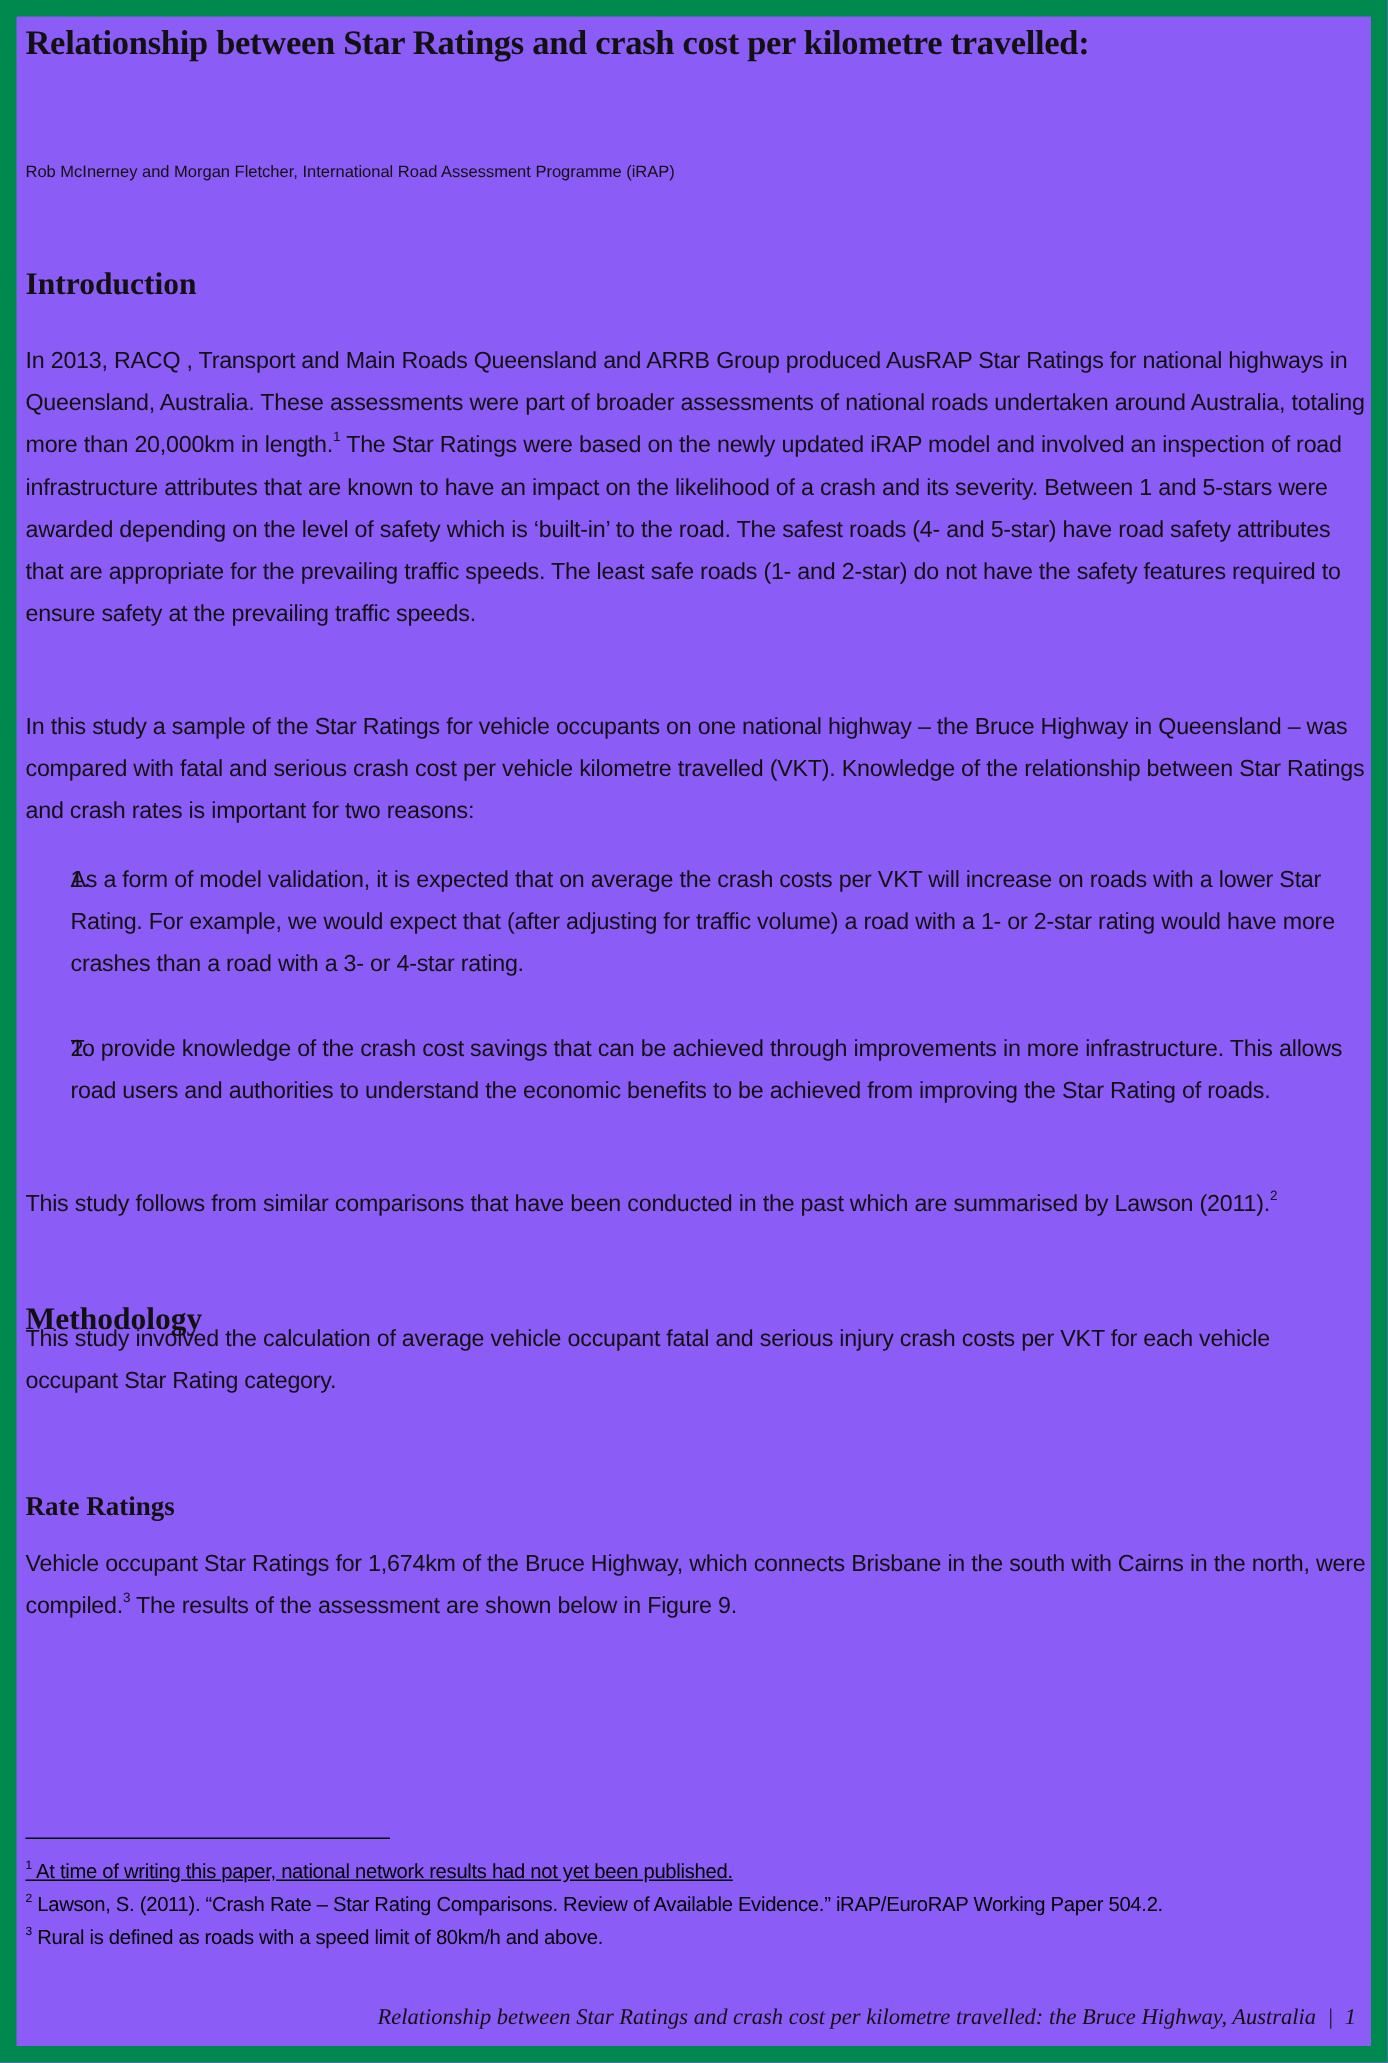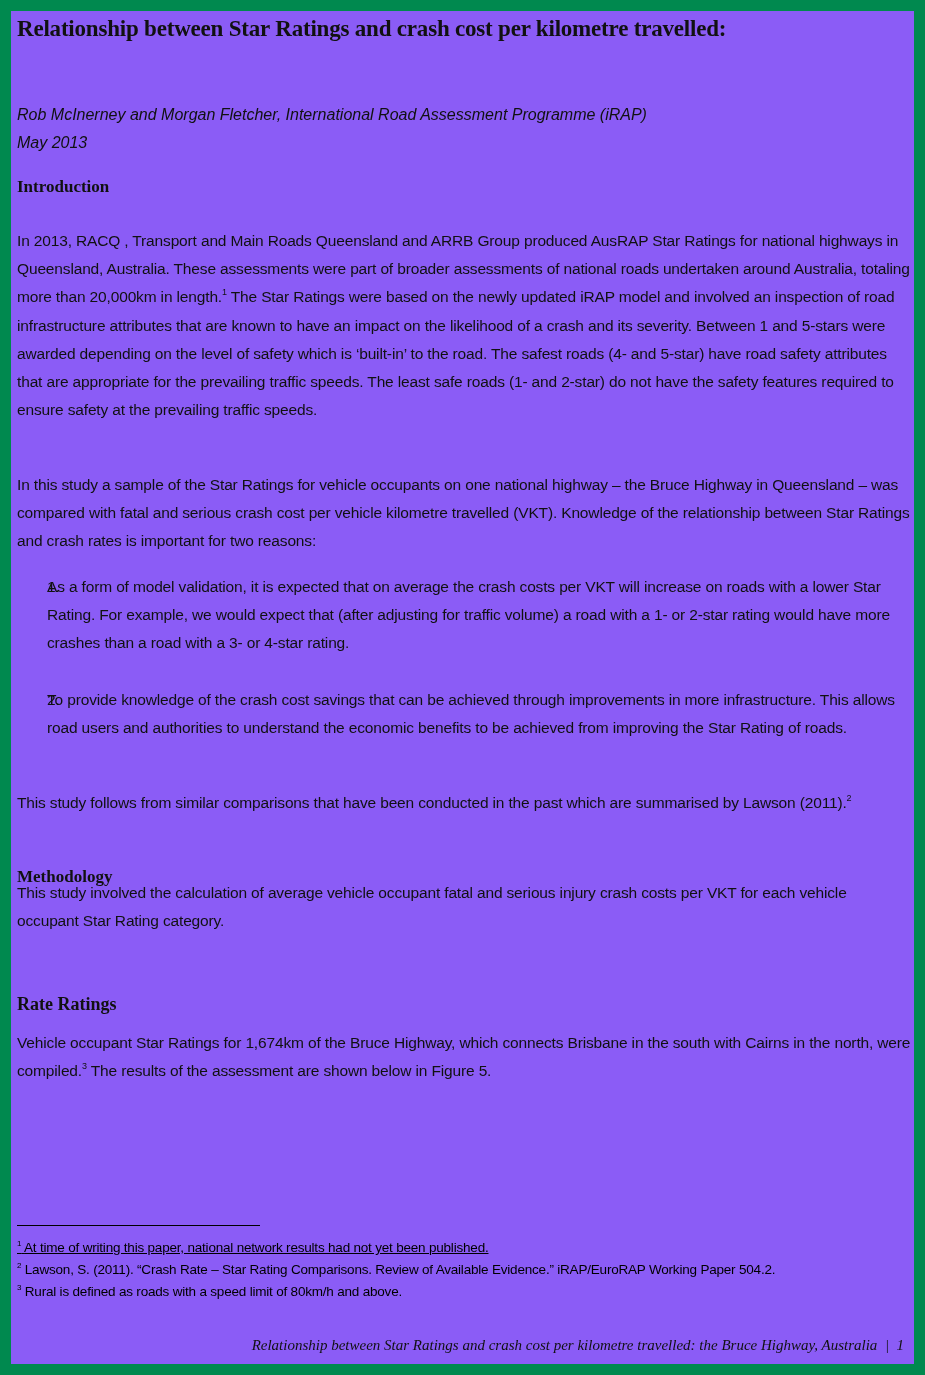--- a/index.html
+++ b/index.html
@@ -1,21 +1,21 @@
 <!DOCTYPE html>
 <html><head>
 <meta charset="utf-8">
 <style>
   html, body { margin:0; padding:0; }
   body { width:925px; height:1375px; background:#00894f; position:relative; overflow:hidden; }
   .page { position:absolute; left:11px; top:11px; width:903px; height:1353px; background:#8b5cf6; }
   .content { position:absolute; left:6px; top:0; right:10px; font-family:"Liberation Sans", sans-serif; color:#111; }
   .title { font-family:"Liberation Serif", serif; font-weight:bold; font-size:23px; line-height:32px; margin:0; position:absolute; top:2px; left:0; letter-spacing:-0.2px; }
-  .authors { position:absolute; top:90px; left:0; font-size:16px; line-height:28px;font-style:italic; }
-  h2 { font-family:"Liberation Serif", serif; font-weight:bold; font-size:17px; margin:0; position:absolute; left:0; }
+  .authors { position:absolute; top:90px; left:0; font-size:11px; line-height:28px; }
+  h2 { font-family:"Liberation Serif", serif; font-weight:bold; font-size:21px; margin:0; position:absolute; left:0; }
   h3 { font-family:"Liberation Serif", serif; font-weight:bold; font-size:18px; margin:0; position:absolute; left:0; }
   p { margin:0; position:absolute; left:0; width:895px; font-size:15.5px; line-height:28.2px; letter-spacing:-0.15px; }
   sup { font-size:9px; vertical-align:7px; line-height:0; }
   .li { position:absolute; left:30px; width:862px; font-size:15.5px; line-height:28.2px; letter-spacing:-0.15px; }
   .li .num { position:absolute; left:0; }
   .li .txt { display:block; }
   .fn-rule { position:absolute; left:6px; top:1214px; width:243px; border-top:1px solid #000; }
   .fn { position:absolute; left:6px; font-size:13.5px; line-height:22px; letter-spacing:-0.2px; font-family:"Liberation Sans", sans-serif; }
   .fn sup { font-size:8px; vertical-align:6px; }
   .footer { position:absolute; right:10px; top:1326px; font-family:"Liberation Serif", serif; font-style:italic; font-size:15px; color:#111; }
@@ -23,21 +23,20 @@
 </head>
 <body>
 
 <div class="page">
   <div class="content">
     <h1 class="title">
       <span>Relationship between Star Ratings and crash cost per kilometre travelled:</span><br>
     </h1>
     <div class="authors">
       <div>Rob McInerney and Morgan Fletcher, International Road Assessment Programme (iRAP)</div>
-      <div>May 2013</div>
     </div>
 
     <h2 style="top:166px;">Introduction</h2>
 
     <p style="top:216px;"><span>In 2013, RACQ , Transport and Main Roads Queensland and ARRB Group produced AusRAP Star Ratings for national highways in Queensland, Australia. These assessments were part of broader assessments of national roads undertaken around Australia, totaling more than 20,000km in length.</span><sup>1</sup><span> The Star Ratings were based on the newly updated iRAP model and involved an inspection of road infrastructure attributes that are known to have an impact on the likelihood of a crash and its severity. Between 1 and 5-stars were awarded depending on the level of safety which is ‘built-in’ to the road. The safest roads (4- and 5-star) have road safety attributes that are appropriate for the prevailing traffic speeds. The least safe roads (1- and 2-star) do not have the safety features required to ensure safety at the prevailing traffic speeds.</span></p>
 
     <p style="top:460px;">In this study a sample of the Star Ratings for vehicle occupants on one national highway – the Bruce Highway in Queensland – was compared with fatal and serious crash cost per vehicle kilometre travelled (VKT). Knowledge of the relationship between Star Ratings and crash rates is important for two reasons:</p>
 
     <div class="li" style="top:562px;">
       <span class="num">1.</span>
@@ -49,21 +48,21 @@
     </div>
 
     <p style="top:778px;"><span>This study follows from similar comparisons that have been conducted in the past which are summarised by Lawson (2011).</span><sup>2</sup></p>
 
     <h2 style="top:856px;">Methodology</h2>
 
     <p style="top:868px;">This study involved the calculation of average vehicle occupant fatal and serious injury crash costs per VKT for each vehicle occupant Star Rating category.</p>
 
     <h3 style="top:983px;">Rate Ratings</h3>
 
-    <p style="top:1018px;"><span>Vehicle occupant Star Ratings for 1,674km of the Bruce Highway, which connects Brisbane in the south with Cairns in the north, were compiled.</span><sup>3</sup><span> The results of the assessment are shown below in Figure 5.</span></p>
+    <p style="top:1018px;"><span>Vehicle occupant Star Ratings for 1,674km of the Bruce Highway, which connects Brisbane in the south with Cairns in the north, were compiled.</span><sup>3</sup><span> The results of the assessment are shown below in Figure 9.</span></p>
   </div>
 
   <div class="fn-rule"></div>
   <div class="fn" style="top:1226px;text-decoration:underline;"><sup>1</sup> <span>At time of writing this paper, national network results had not yet been published.</span></div>
   <div class="fn" style="top:1248px;"><sup>2</sup> <span>Lawson, S. (2011). “Crash Rate – Star Rating Comparisons. Review of Available Evidence.” iRAP/EuroRAP Working Paper 504.2.</span></div>
   <div class="fn" style="top:1270px;"><sup>3</sup> <span>Rural is defined as roads with a speed limit of 80km/h and above.</span></div>
 
   <div class="footer">
     <span>Relationship between Star Ratings and crash cost per kilometre travelled: the Bruce Highway, Australia</span>
     &nbsp;<span>|</span>&nbsp;

